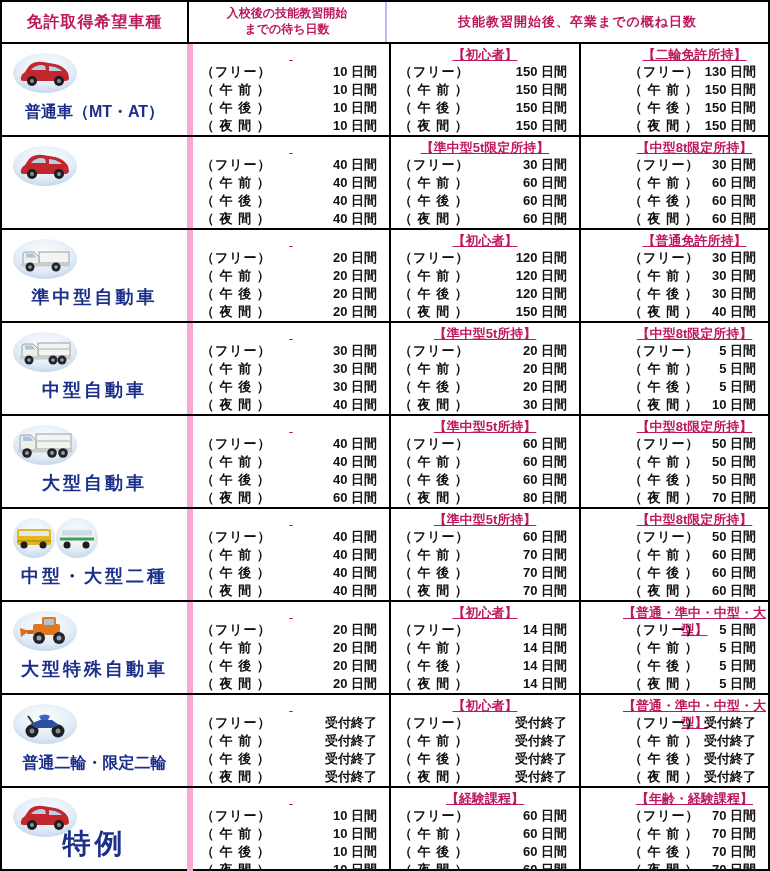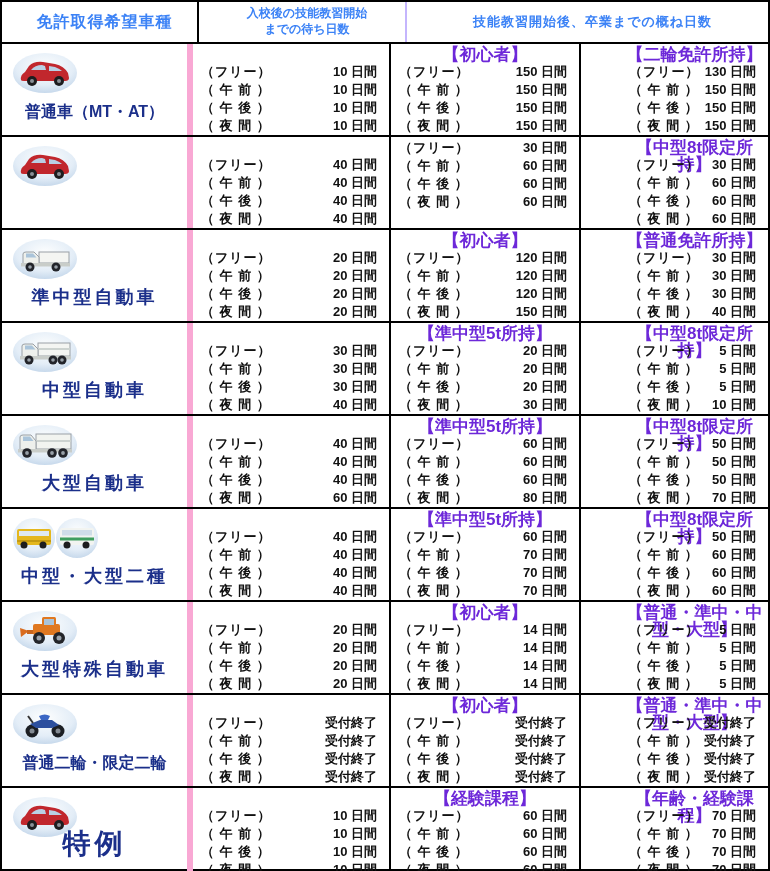--- a/index.html
+++ b/index.html
@@ -1,30 +1,30 @@
 <!DOCTYPE html>
 <html><head>
 <meta charset="utf-8">
 <style>
   html,body{margin:0;padding:0;background:#fff;}
   body{width:770px;height:871px;font-family:"Liberation Sans","DejaVu Sans",sans-serif;}
   .table{width:766px;height:867px;border:2px solid #000;display:flex;flex-direction:column;background:#fff;}
   .thead{display:flex;height:40px;border-bottom:2px solid #000;flex:0 0 auto;}
-  .th{display:flex;align-items:center;justify-content:center;color:#3b82f6;font-weight:bold;text-align:center;padding-left:10px;}
+  .th{display:flex;align-items:center;justify-content:center;color:#be185d;font-weight:bold;text-align:center;}
   .th.c1{width:185px;border-right:2px solid #000;font-size:16px;letter-spacing:1px;}
   .th.c2{width:196px;border-right:2px solid #c4b5fd;font-size:12px;flex-direction:column;line-height:1.3;}
   .th.c34{flex:1;font-size:13px;letter-spacing:1px;}
   .row{display:flex;flex:1;border-bottom:2px solid #000;min-height:0;}
   .row:last-child{border-bottom:none;}
   .vcell{width:185px;border-right:6px solid #f9a8d4;position:relative;overflow:hidden;}
   .dcell{display:flex;flex-direction:column;padding-top:2px;}
   .wcell{width:196px;border-right:2px solid #000;}
   .gacell{width:188px;border-right:2px solid #000;}
   .gbcell{flex:1;margin-left:40px;}
-  .cat{height:17px;line-height:17px;text-align:center;font-weight:bold;font-size:17px;color:#6d28d9;}
+  .cat{height:17px;line-height:17px;text-align:center;font-weight:bold;font-size:13px;color:#be185d;text-decoration:underline;}
   .line{display:flex;justify-content:space-between;align-items:center;height:18px;font-size:13px;font-weight:bold;color:#111;padding:0 12px 0 8px;}
   .slot{letter-spacing:1px;white-space:pre;}
   .val{white-space:pre;}
   .photo{position:absolute;left:10px;top:7px;}
   .vlabel{position:absolute;left:0;right:0;bottom:12px;text-align:center;color:#1b2f8a;font-weight:bold;font-size:18px;white-space:nowrap;}
   .vlabel.spaced{letter-spacing:3px;}
   .vlabel.long{font-size:16px;letter-spacing:0;}
   .vlabel.big{font-size:28px;bottom:16px;letter-spacing:4px;}
 </style>
 </head>
@@ -148,20 +148,21 @@
           <div class="line">
             <span class="slot">（ 午 後 ）</span>
             <span class="val">40 日間</span>
           </div>
           <div class="line">
             <span class="slot">（ 夜 間 ）</span>
             <span class="val">40 日間</span>
           </div>
         </div>
         <div class="dcell gacell">
+          <div class="cat">【準中型5t限定所持】</div>
           <div class="line">
             <span class="slot">（フリー）</span>
             <span class="val">30 日間</span>
           </div>
           <div class="line">
             <span class="slot">（ 午 前 ）</span>
             <span class="val">60 日間</span>
           </div>
           <div class="line">
             <span class="slot">（ 午 後 ）</span>

